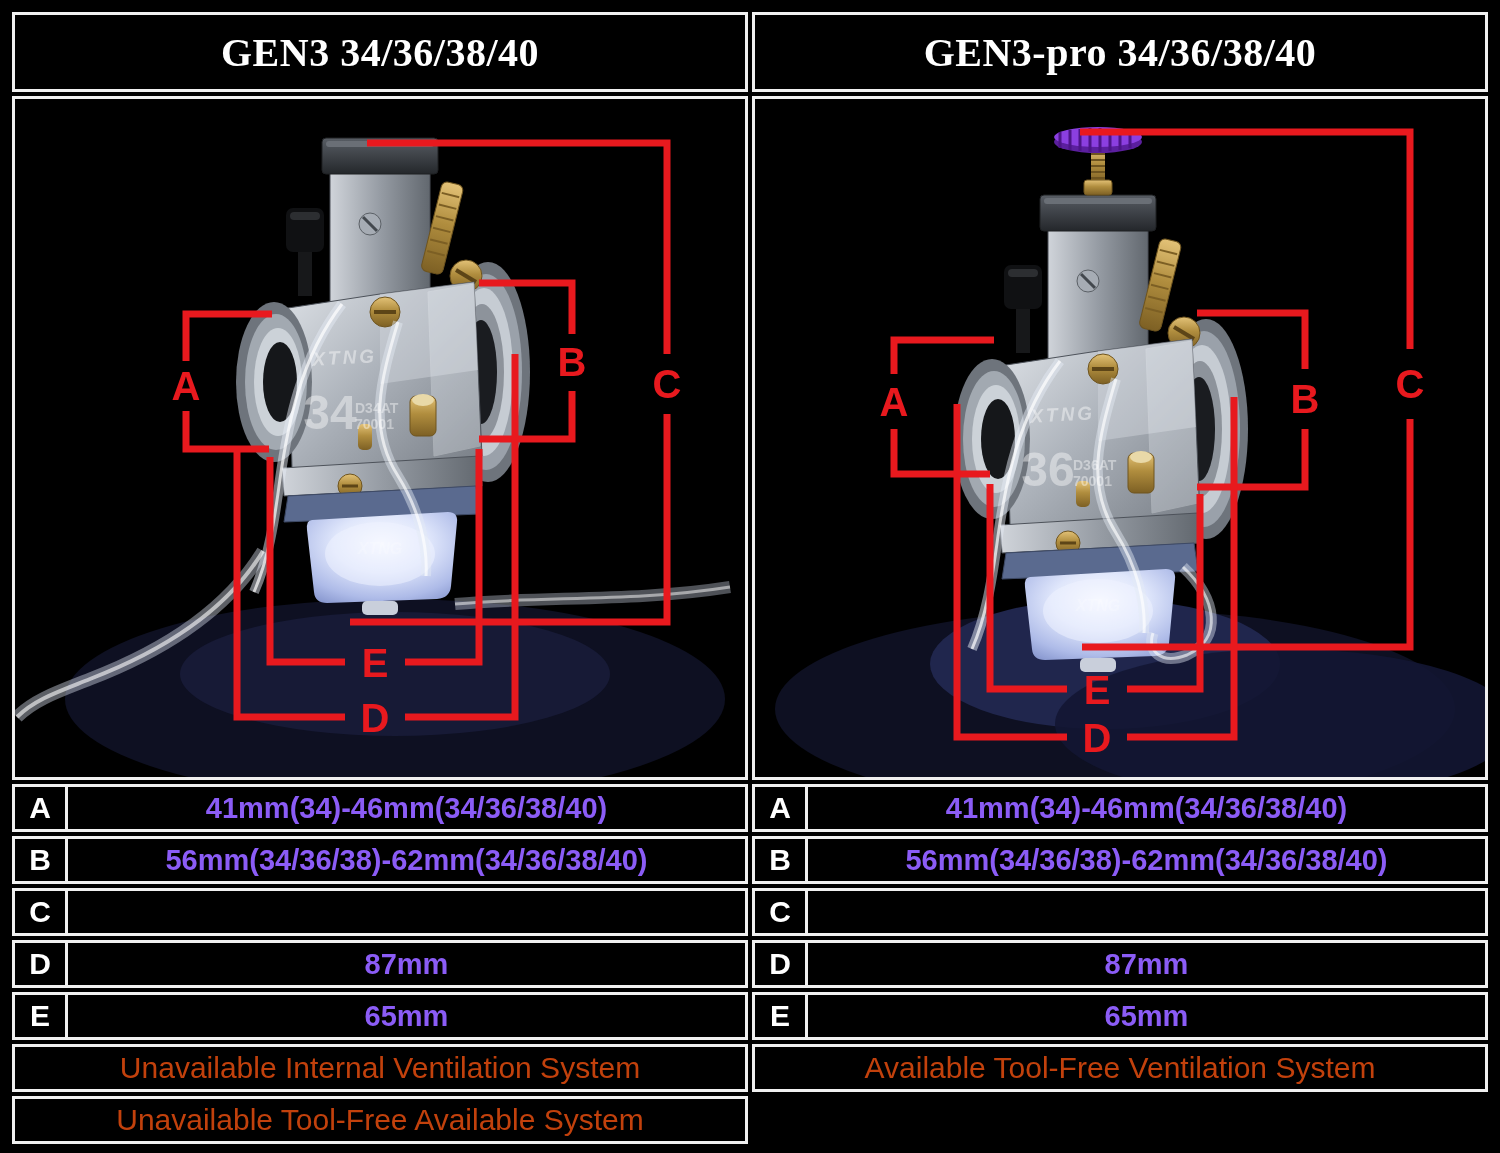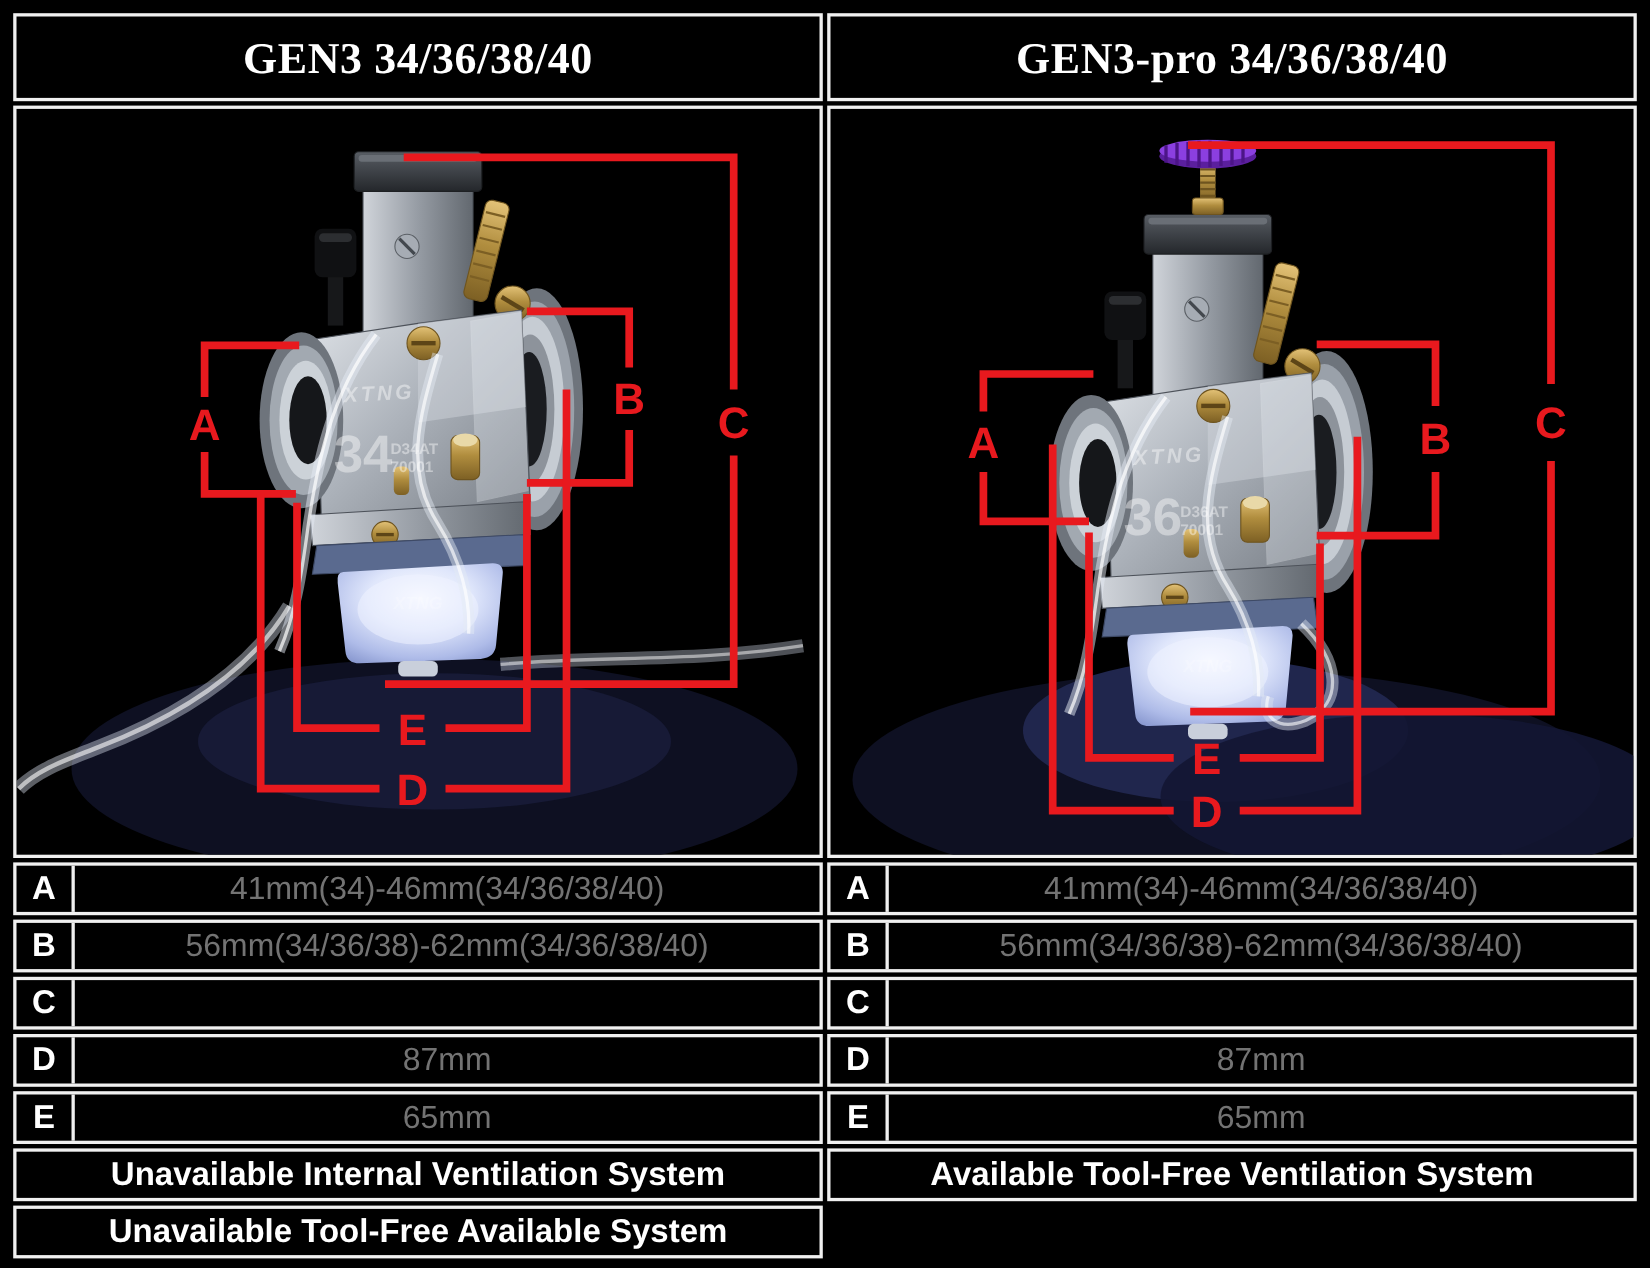--- a/index.html
+++ b/index.html
@@ -16,25 +16,25 @@
   }
   .photo-cell{height:684px;position:relative;overflow:hidden;}
   .photo-cell svg{display:block;width:100%;height:100%;}
   .spec-row{height:48px;display:flex;align-items:stretch;}
   .spec-key{
     width:50px;border-right:3px solid #f0f0f0;display:flex;align-items:center;
     justify-content:center;color:#fff;font-weight:bold;font-size:30px;flex:none;
   }
   .spec-val{
     flex:1;display:flex;align-items:center;justify-content:center;
-    color:#737373;font-weight:normal;font-size:29px;white-space:nowrap;
+    color:#8b5cf6;font-weight:bold;font-size:29px;white-space:nowrap;
   }
   .feature-row{
     height:48px;display:flex;align-items:center;justify-content:center;
-    color:#ffffff;font-weight:bold;font-size:30px;white-space:nowrap;
+    color:#c2410c;font-weight:normal;font-size:30px;white-space:nowrap;
   }
   .anno{stroke:#e8191e;stroke-width:7;fill:none;}
   .anno-label{
     fill:#e8191e;font-weight:bold;font-size:40px;
     font-family:"Liberation Sans",sans-serif;text-anchor:middle;
   }
   .mark{fill:rgba(255,255,255,0.42);font-weight:bold;font-family:"Liberation Sans",sans-serif;}
 </style>
 </head>
 <body>

